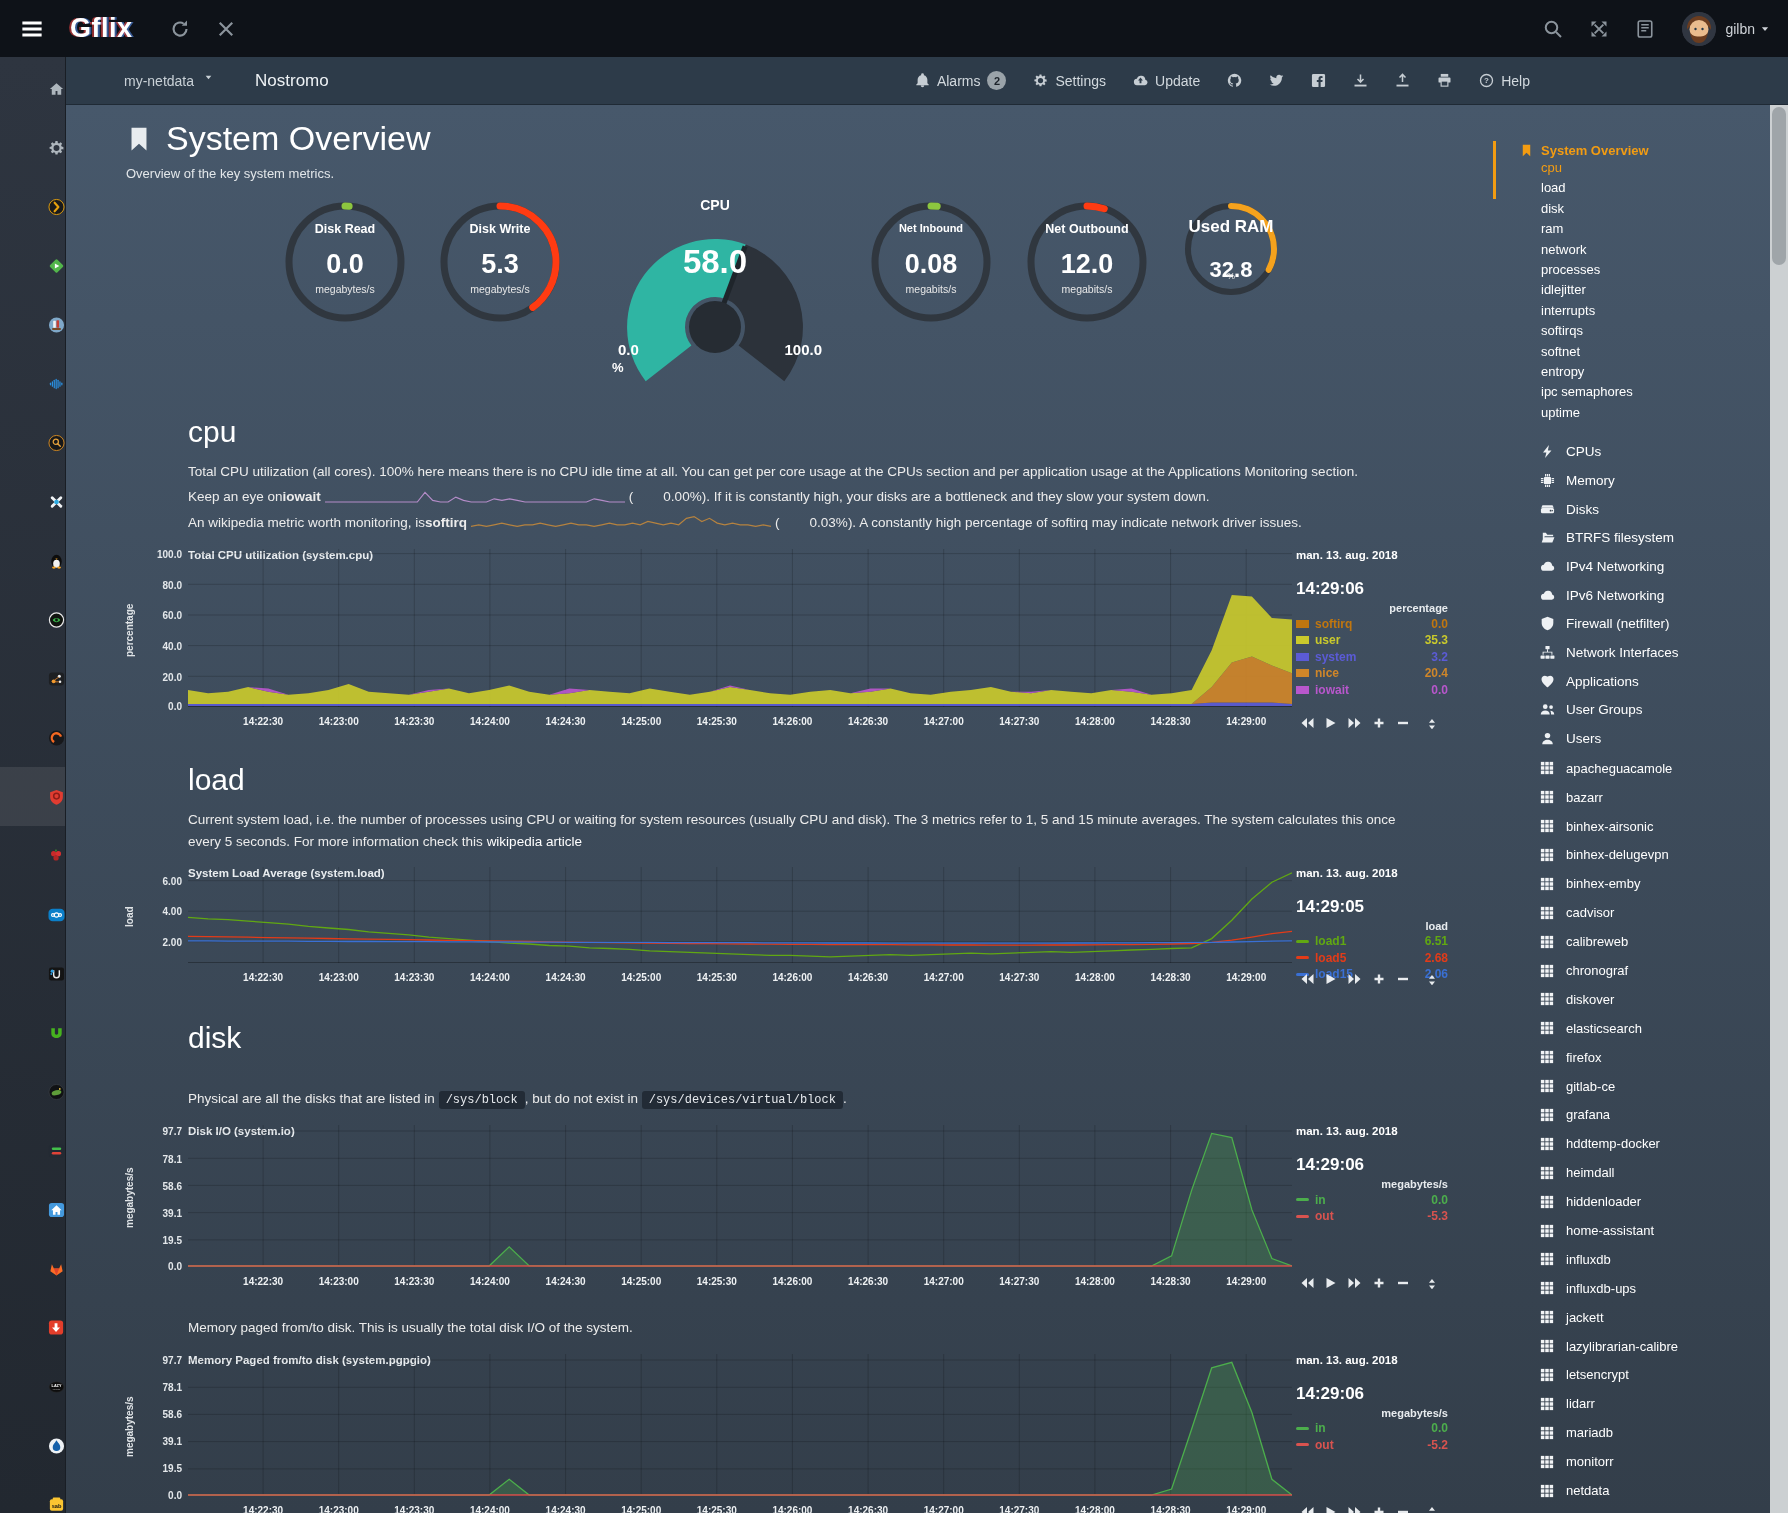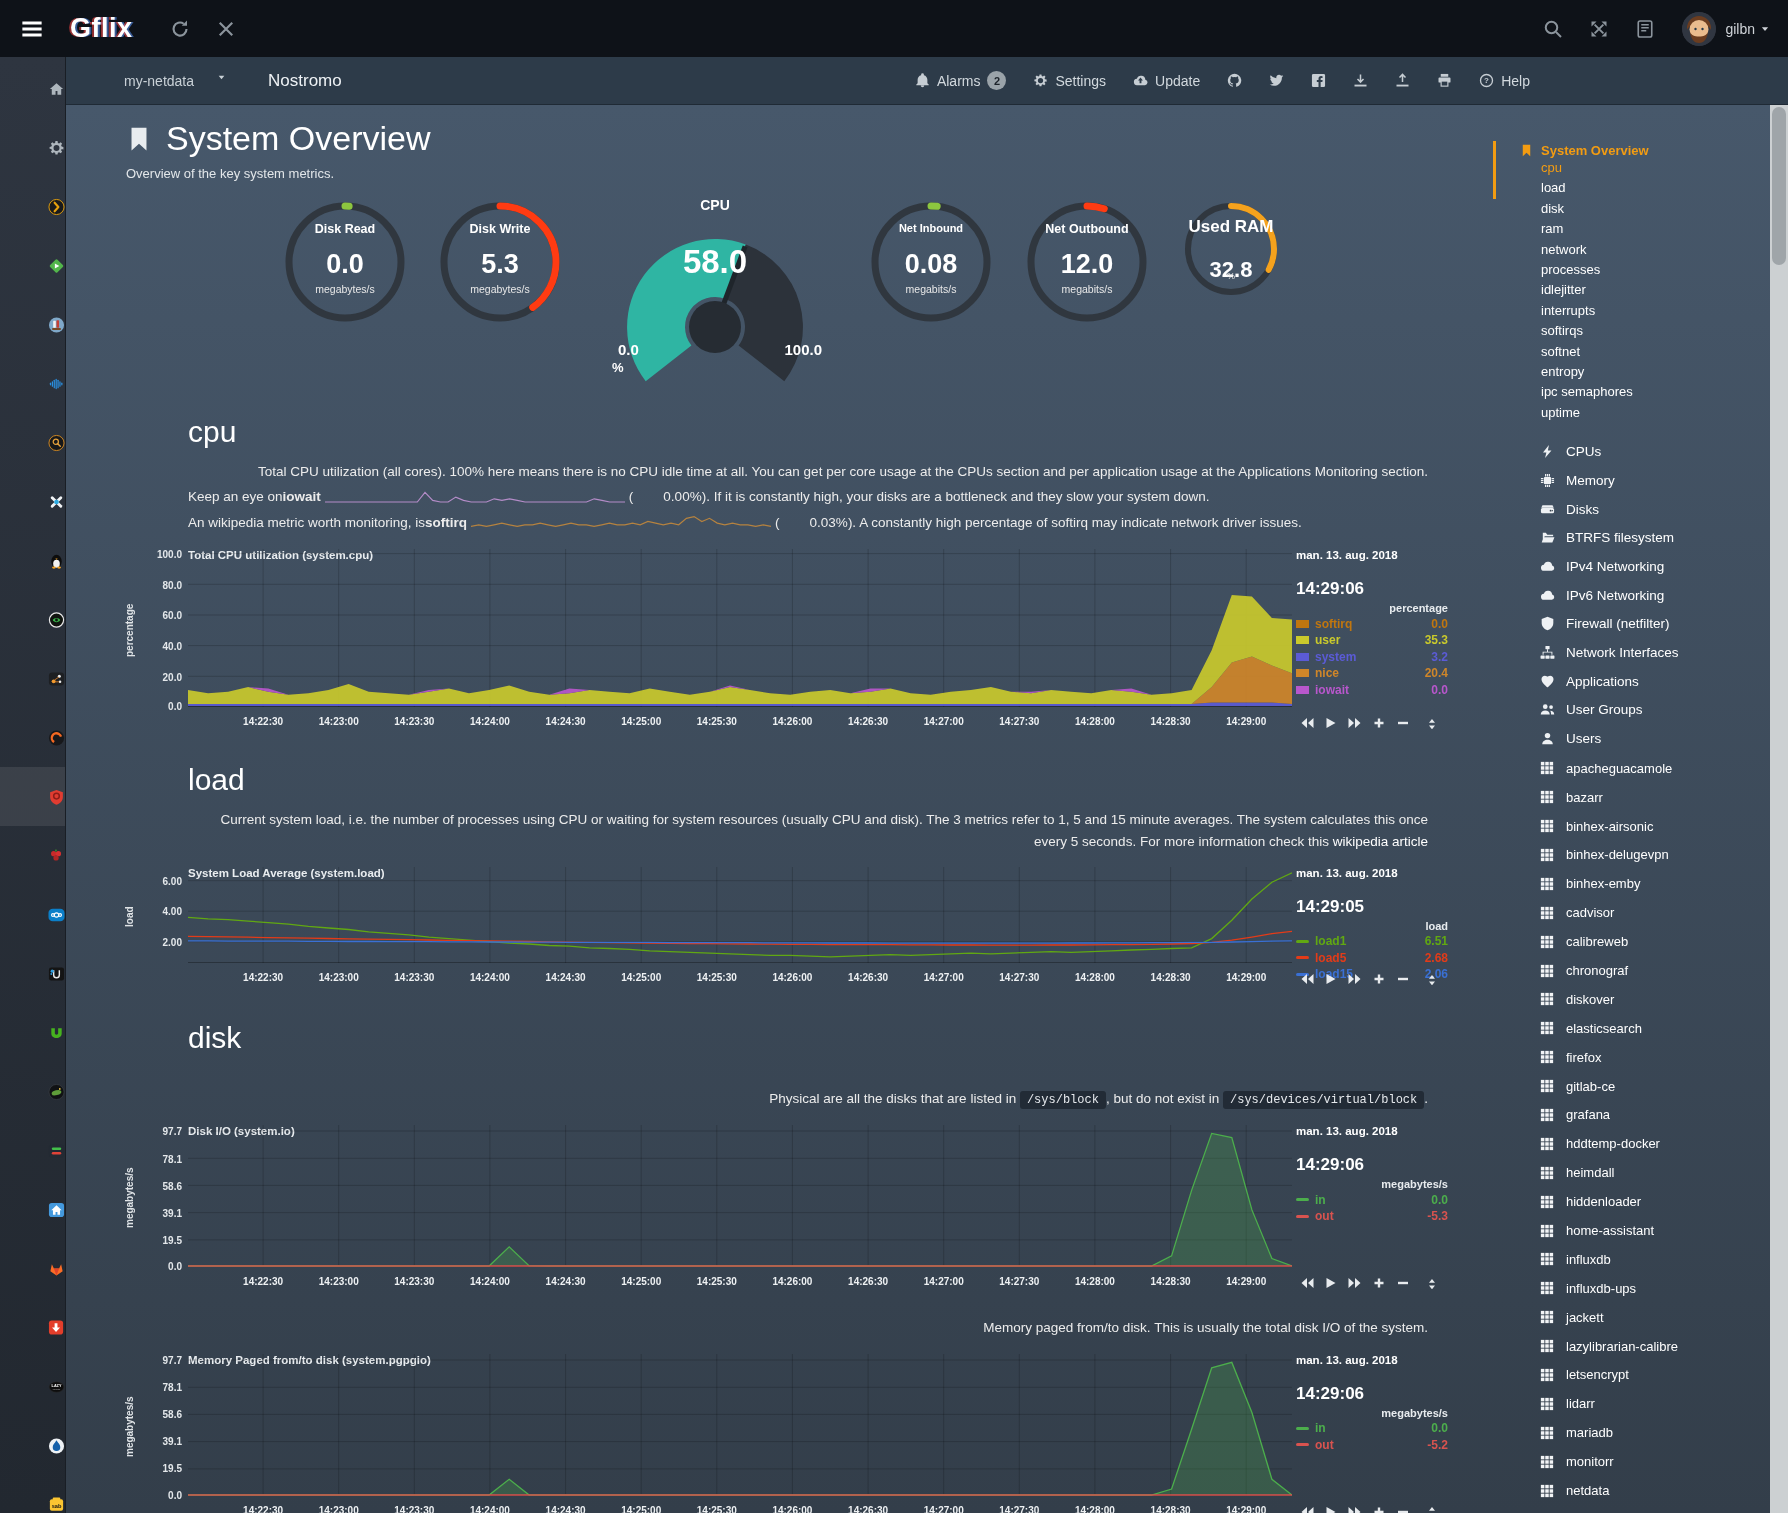--- a/index.html
+++ b/index.html
@@ -21,21 +21,21 @@
   .lsidebar{width:66px;background:linear-gradient(#2e3540,#222830);border-right:1px solid #191e25;
             padding-top:2px;flex-shrink:0;}
   .li-row{height:59px;display:flex;align-items:center;justify-content:center;padding-left:48px;}
   .li-row.active{background:rgba(255,255,255,.09);}
   .li-row svg{display:block;}
   .main{flex:1;display:flex;flex-direction:column;min-width:0;}
   
   .ndbar{height:48px;background:#2d3b49;border-bottom:1px solid #1f2a35;display:flex;align-items:center;
          padding:0 258px 0 58px;color:#d2d9de;font-size:14px;flex-shrink:0;}
   .nd-left{display:flex;align-items:center;gap:42px;}
-  .server{display:flex;align-items:flex-start;gap:23px;cursor:pointer;color:#c9d1d7;}
+  .server{display:flex;align-items:flex-start;gap:10px;cursor:pointer;color:#c9d1d7;}
   .server svg{width:9px;height:9px;}
   .hostname{font-size:17px;color:#eef2f5;}
   .ndbar .spacer{flex:1;}
   .nd-right{display:flex;align-items:center;gap:27px;}
   .nd-item{display:flex;align-items:center;gap:7px;cursor:pointer;color:#d2d9de;}
   .nd-item svg{width:15px;height:15px;color:#c6cdd3;}
   .badge{background:#9aa3a9;color:#1c232a;border-radius:50%;width:19px;height:19px;font-size:11px;
          font-weight:bold;display:flex;align-items:center;justify-content:center;}
   
   .scrollwrap{flex:1;display:flex;background:linear-gradient(#47586b,#333e4a);overflow:hidden;}
@@ -47,21 +47,21 @@
   .subtitle{font-size:13px;color:#e3e7ea;margin-top:8px;}
   
   .gaugerow{display:flex;align-items:flex-start;padding-left:154px;margin-top:16px;height:192px;}
   .gauge{position:relative;cursor:pointer;}
   .g-title{position:absolute;width:100%;text-align:center;font-weight:bold;color:#fff;}
   .g-value{position:absolute;width:100%;text-align:center;font-weight:bold;color:#fff;}
   .g-unit{position:absolute;width:100%;text-align:center;color:#e8e8e8;}
   .fan-min,.fan-max,.fan-unit{position:absolute;font-size:15px;font-weight:bold;color:#fff;}
   
   .sec-head{font-size:30px;font-weight:300;color:#fff;margin:26px 0 0 62px;}
-  .sec-text{font-size:13.5px;line-height:1.58;color:#ececec;margin:12px 0 0 62px;max-width:1240px;text-align:right;}
+  .sec-text{font-size:13.5px;line-height:1.58;color:#ececec;margin:12px 0 0 62px;max-width:1240px;}
   .inline-line{margin:2px 0 0 62px;font-size:13.5px;color:#ececec;display:flex;align-items:center;height:24px;}
   .inline-line b{font-weight:bold;}
   .spark{margin:0 4px;}
   .gap{display:inline-block;width:30px;}
   code.path{background:#222b36;color:#e6e9ed;font-family:"Liberation Mono",monospace;font-size:12px;
             padding:2px 7px;border-radius:3px;}
   .wiki{color:#fff;cursor:pointer;}
   
   .chart{position:relative;width:1322px;margin-top:6px;}
   .c-title{position:absolute;left:62px;top:0;font-size:11.5px;font-weight:bold;color:#e9edf0;}

